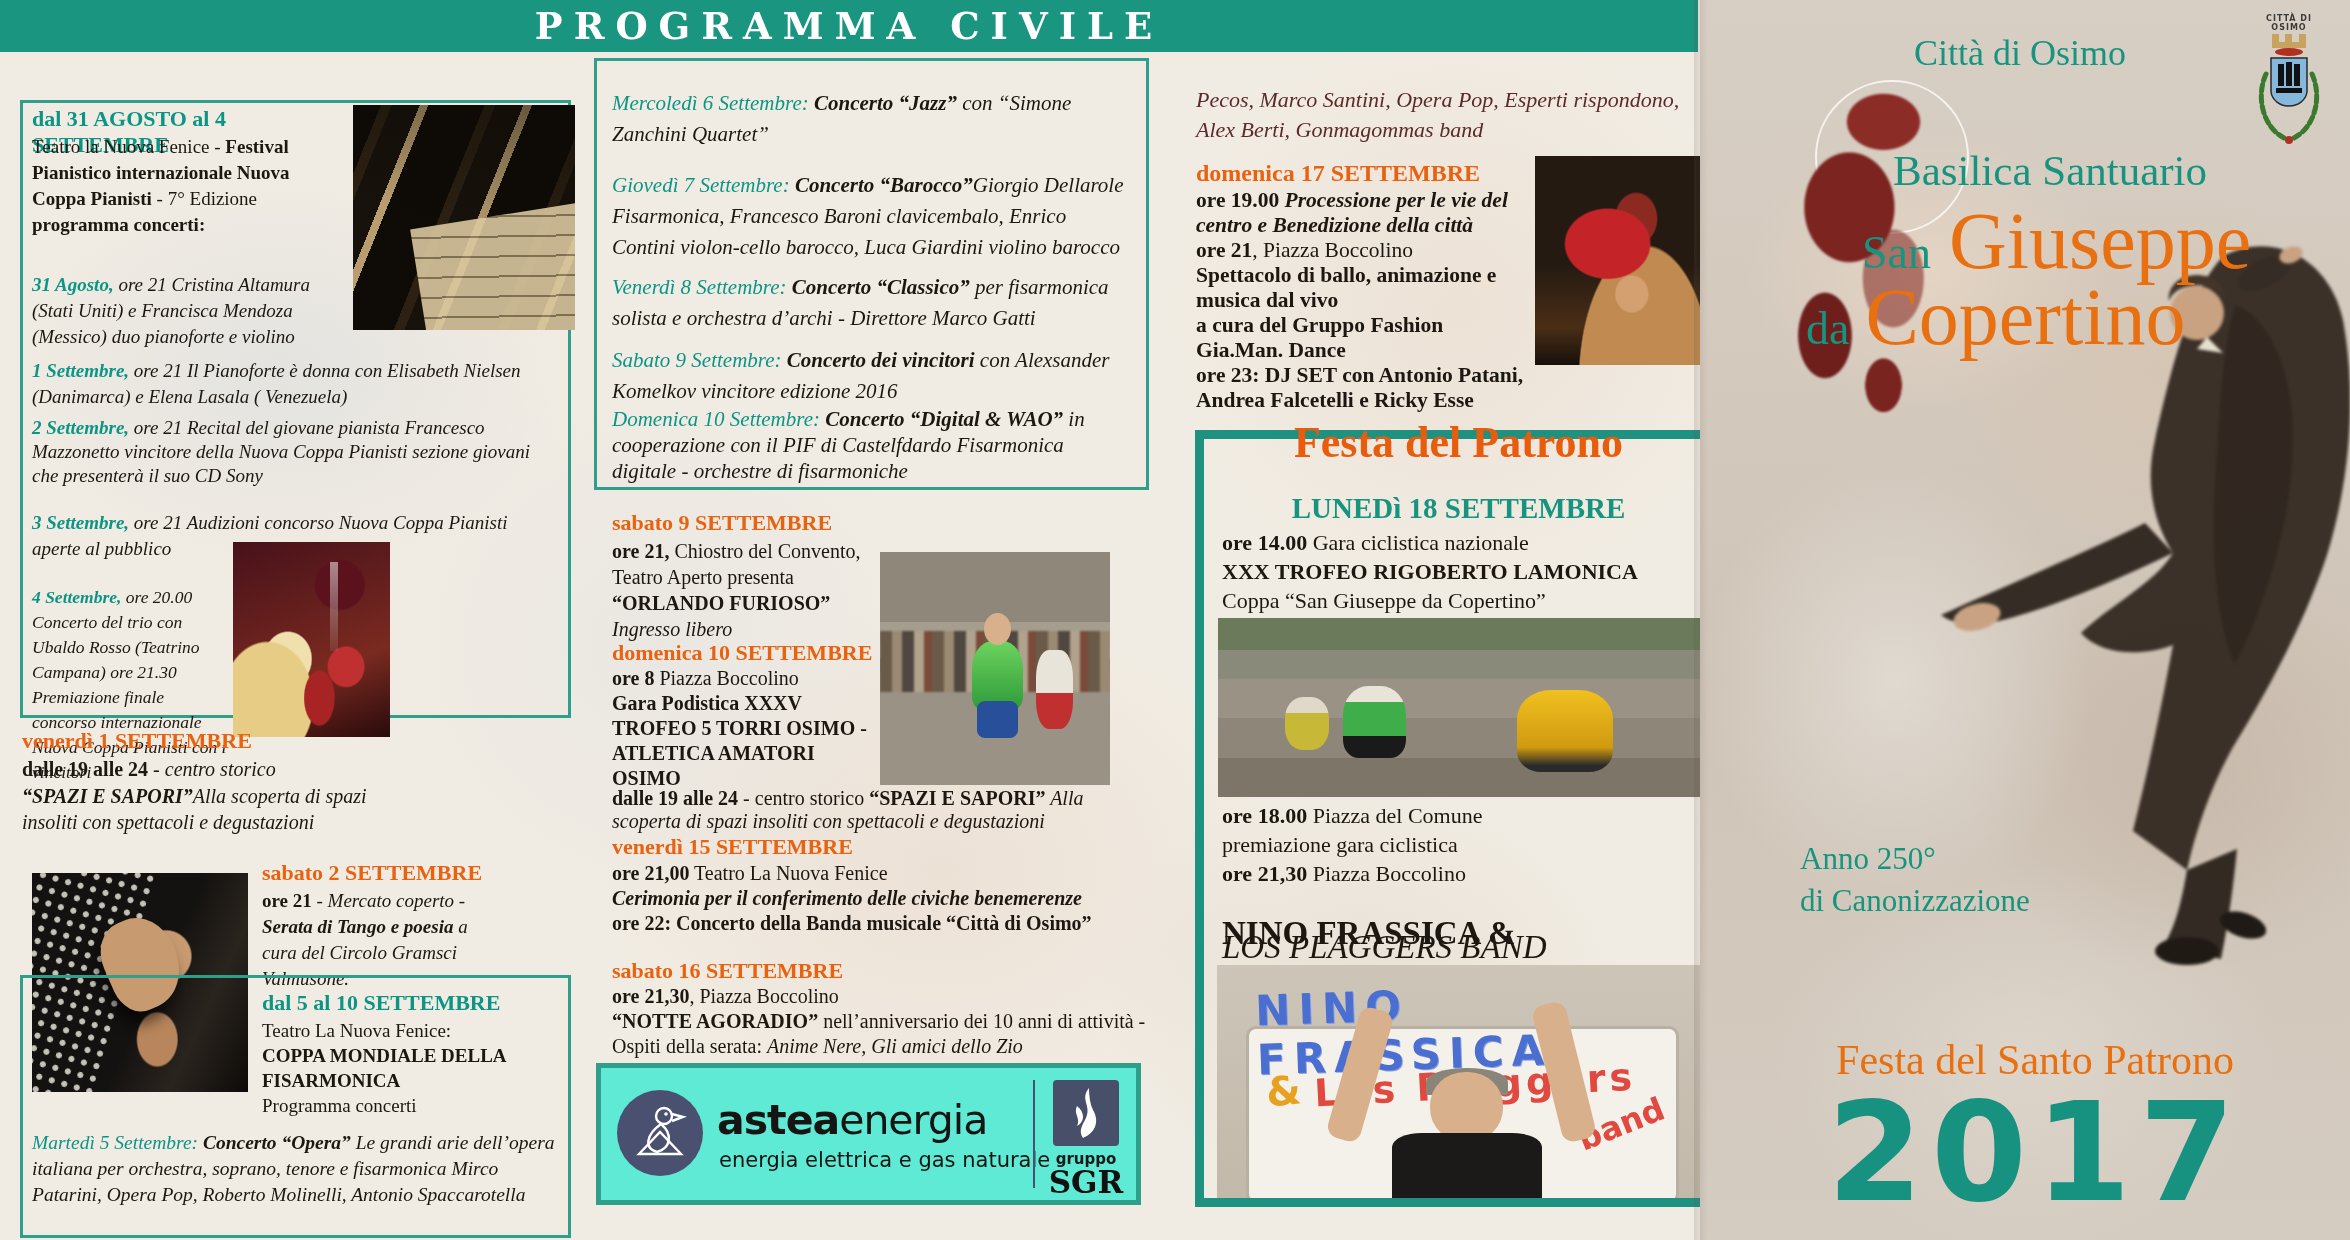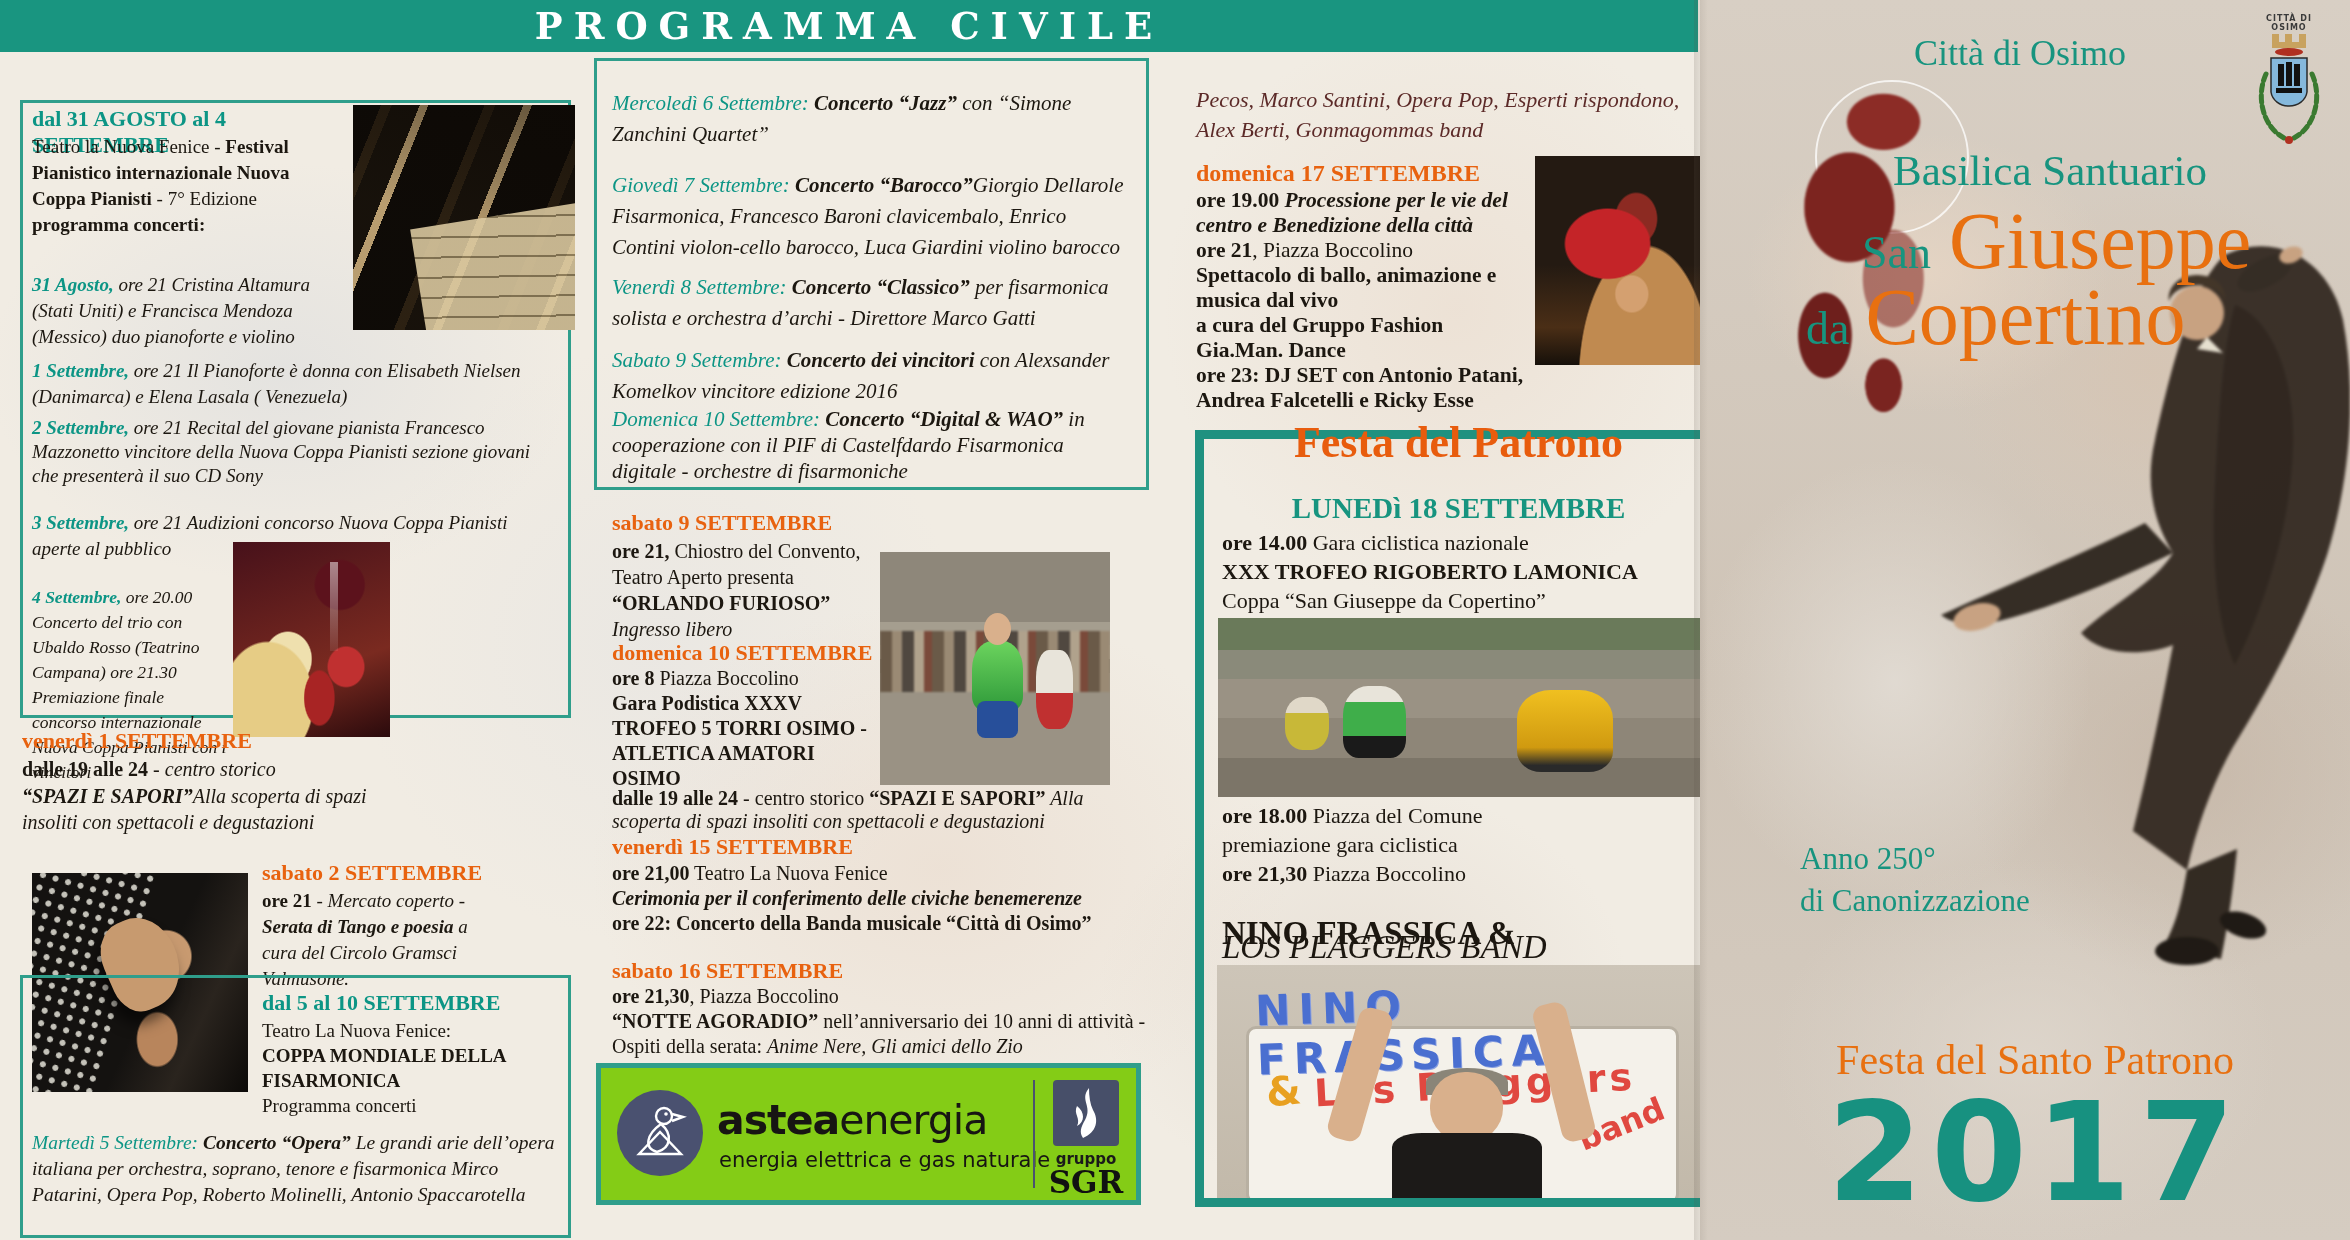--- a/index.html
+++ b/index.html
@@ -88,21 +88,21 @@
        font-size:42px;letter-spacing:8px;color:#4a6fd0;text-shadow:1px 1px 0 #8aa0e0;transform:rotate(-2deg);}
   .mk-amp{position:absolute;left:10%;top:44%;font-family:"DejaVu Sans",sans-serif;font-weight:bold;font-size:40px;color:#e8a020;transform:rotate(-6deg);}
   .mk2{position:absolute;left:20%;top:42%;font-family:"DejaVu Sans",sans-serif;font-weight:bold;font-size:38px;letter-spacing:4px;color:#e04840;transform:rotate(-3deg);}
   .mk3{position:absolute;left:74%;top:60%;font-family:"DejaVu Sans",sans-serif;font-weight:bold;font-size:32px;color:#e04840;transform:rotate(-22deg);}
   .n-head{position:absolute;left:44%;top:46%;width:15%;height:30%;background:#d9b08c;border-radius:48%;}
   .n-hair{position:absolute;left:43%;top:44%;width:17%;height:12%;background:#8a8578;border-radius:50% 50% 0 0;}
   .n-torso{position:absolute;left:36%;top:72%;width:31%;height:30%;background:#1c1a18;border-radius:20% 20% 0 0;}
   .n-arm-l{position:absolute;left:26%;top:18%;width:7%;height:58%;background:#d9b08c;border-radius:12px;transform:rotate(16deg);}
   .n-arm-r{position:absolute;left:68%;top:16%;width:7%;height:60%;background:#d9b08c;border-radius:12px;transform:rotate(-14deg);}
   
-  .astea-box{left:596px;top:1063px;width:545px;height:142px;background:#84cc16;border:5px solid #2f9e8b;box-sizing:border-box;padding-left:24px;}
+  .astea-box{left:596px;top:1063px;width:545px;height:142px;background:#5eead4;border:5px solid #2f9e8b;box-sizing:border-box;padding-left:24px;}
   .astea-circle{position:absolute;left:16px;top:22px;width:86px;height:86px;border-radius:50%;background:#4a5170;}
   .astea-brand{position:absolute;left:116px;top:28px;font-family:"DejaVu Sans",sans-serif;font-size:41px;color:#171513;letter-spacing:-1px;}
   .astea-brand .b{font-weight:bold;}
   .astea-tag{position:absolute;left:118px;top:80px;font-family:"DejaVu Sans",sans-serif;font-size:21px;color:#171513;}
   .astea-rule{position:absolute;left:432px;top:12px;width:2px;height:108px;background:#4a5170;}
   .sgr-sq{position:absolute;left:452px;top:12px;width:66px;height:66px;background:#474f69;border-radius:4px;}
   .sgr-gruppo{position:absolute;left:452px;top:82px;width:66px;text-align:center;font-family:"DejaVu Sans",sans-serif;font-weight:bold;font-size:15px;color:#1a1a1a;}
   .sgr-name{position:absolute;left:444px;top:96px;width:82px;text-align:center;font-family:"DejaVu Serif",serif;font-weight:bold;font-size:31px;color:#111;}
   
   .festa-box{left:1195px;top:430px;width:527px;height:777px;border:9px solid #1f9180;box-sizing:border-box;}

